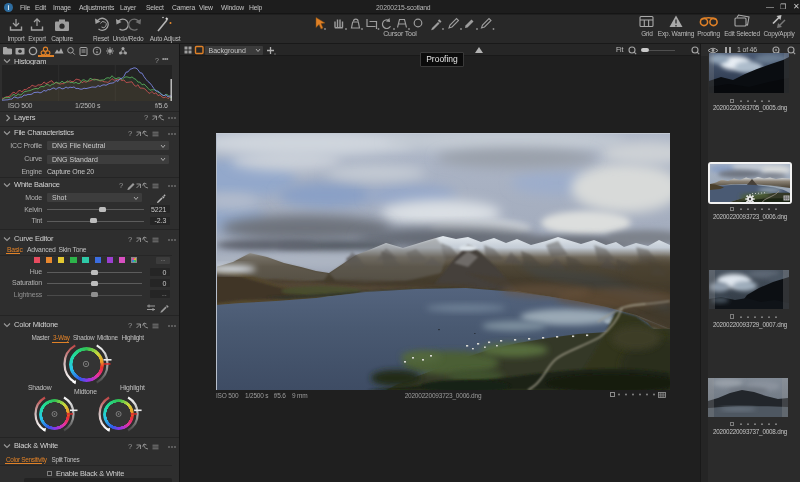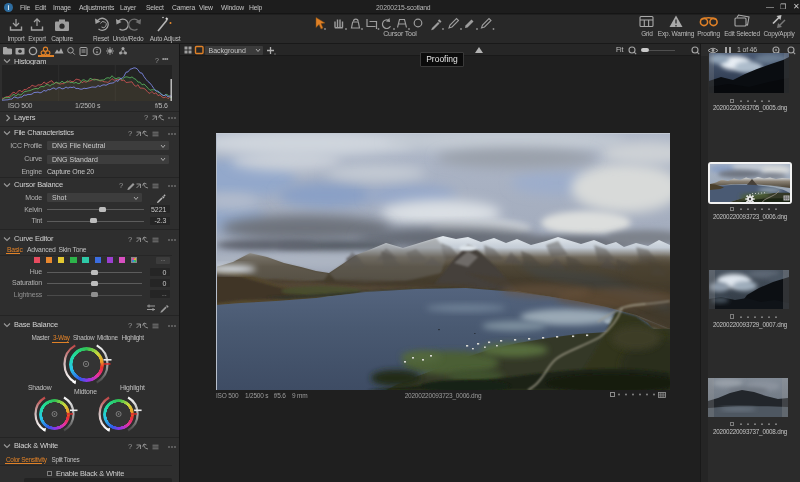--- a/index.html
+++ b/index.html
@@ -249,21 +249,21 @@
       <path d="M1 1 l2 2.5 2-2.5" stroke="#aaa" fill="none"></path>
     </svg>
 </div>
 <div class="t" style="left:0;top:167.5px;width:42px;text-align:right;color:#b2b2b2">Engine</div>
 <span class="t" style="left:47px;top:167.5px;color:#c5c5c5">Capture One 20</span>
 
 <div class="a" style="left:0;top:177px;width:179px;height:1px;background:#242424"></div>
 <svg class="a" style="left:3px;top:182px" width="8" height="6">
     <path d="M1 1.5 l3 3 3-3" stroke="#9a9a9a" fill="none" stroke-width="1.1"></path>
   </svg>
-<span class="t" style="left:14px;top:180px;color:#d2d2d2;font-size:7.5px">Cursor Balance</span>
+<span class="t" style="left:14px;top:180px;color:#d2d2d2;font-size:7.5px">White Balance</span>
 <svg class="a" style="left:119px;top:181px" width="57" height="9" viewBox="0 0 57 9">
  <text x="0" y="7" fill="#9a9a9a" font-size="7.5" font-family="Liberation Sans">?</text>
  <path d="M9 7 l5-5 1.5 1.5-5 5 -2.2 0.7 z" fill="#9a9a9a"></path>
  <path d="M17.5 7 l4-4 m0 4 v-4 h-4" stroke="#9a9a9a" fill="none" stroke-width="0.9"></path>
  <path d="M29 7 q-5-1-4-5 m0 0 l-1.5 2.5 m1.5-2.5 l2.5 1" stroke="#9a9a9a" fill="none" stroke-width="0.9"></path>
  <path d="M33.5 3.2 h6 M33.5 5 h6 M33.5 6.8 h6" stroke="#8e8e8e" stroke-width="0.8"></path>
  <g fill="#9a9a9a">
       <circle cx="50" cy="5" r="0.8"></circle>
       <circle cx="53" cy="5" r="0.8"></circle>
       <circle cx="56" cy="5" r="0.8"></circle>
@@ -346,21 +346,21 @@
 <svg class="a" style="left:146px;top:303px" width="26" height="10" viewBox="0 0 26 10">
  <path d="M1 3 h8 M1 6.5 h8 M3 1.5 v3 M7 5 v3" stroke="#9a9a9a" stroke-width="1"></path>
  <path d="M15 8 l4.5-4.5 1.2 1.2-4.5 4.5 -1.9 0.6 z" fill="#9a9a9a"></path>
     <path d="M20.5 2.5 l1.7 1.7" stroke="#9a9a9a" stroke-width="1.5"></path>
 </svg>
 
 <div class="a" style="left:0;top:315px;width:179px;height:1px;background:#242424"></div>
 <svg class="a" style="left:3px;top:322px" width="8" height="6">
     <path d="M1 1.5 l3 3 3-3" stroke="#9a9a9a" fill="none" stroke-width="1.1"></path>
   </svg>
-<span class="t" style="left:14px;top:320px;color:#d2d2d2;font-size:7.5px">Base Balance</span>
+<span class="t" style="left:14px;top:320px;color:#d2d2d2;font-size:7.5px">Color Midtone</span>
 <svg class="a" style="left:128px;top:321px" width="48" height="9" viewBox="0 0 48 9">
  <text x="0" y="7" fill="#9a9a9a" font-size="7.5" font-family="Liberation Sans">?</text>
  <path d="M8.5 7 l4-4 m0 4 v-4 h-4" stroke="#9a9a9a" fill="none" stroke-width="0.9"></path>
  <path d="M20 7 q-5-1-4-5 m0 0 l-1.5 2.5 m1.5-2.5 l2.5 1" stroke="#9a9a9a" fill="none" stroke-width="0.9"></path>
  <path d="M24.5 3.2 h6 M24.5 5 h6 M24.5 6.8 h6" stroke="#8e8e8e" stroke-width="0.8"></path>
  <g fill="#9a9a9a">
       <circle cx="41" cy="5" r="0.8"></circle>
       <circle cx="44" cy="5" r="0.8"></circle>
       <circle cx="47" cy="5" r="0.8"></circle>
     </g>

